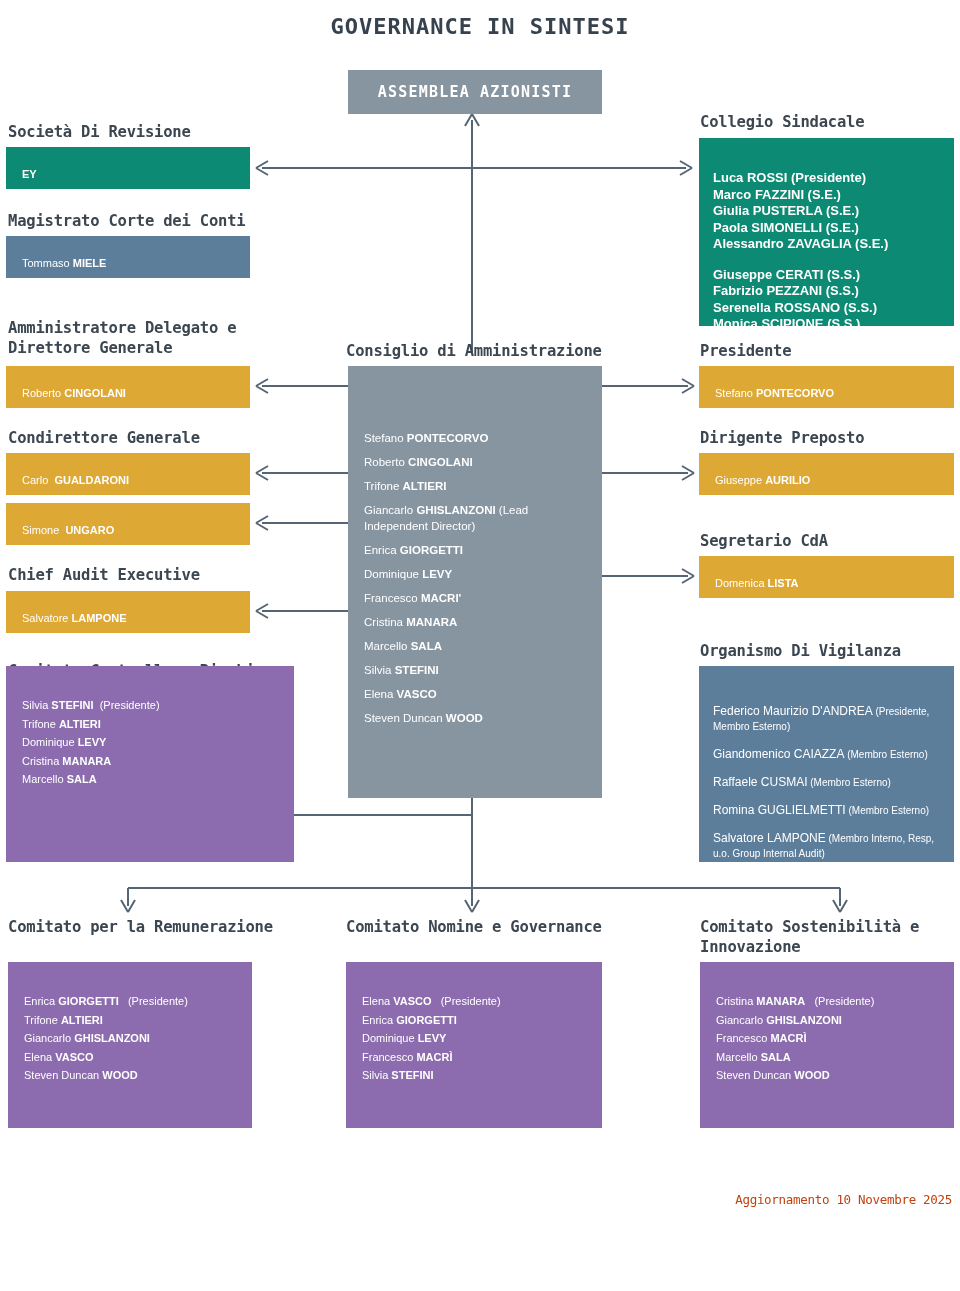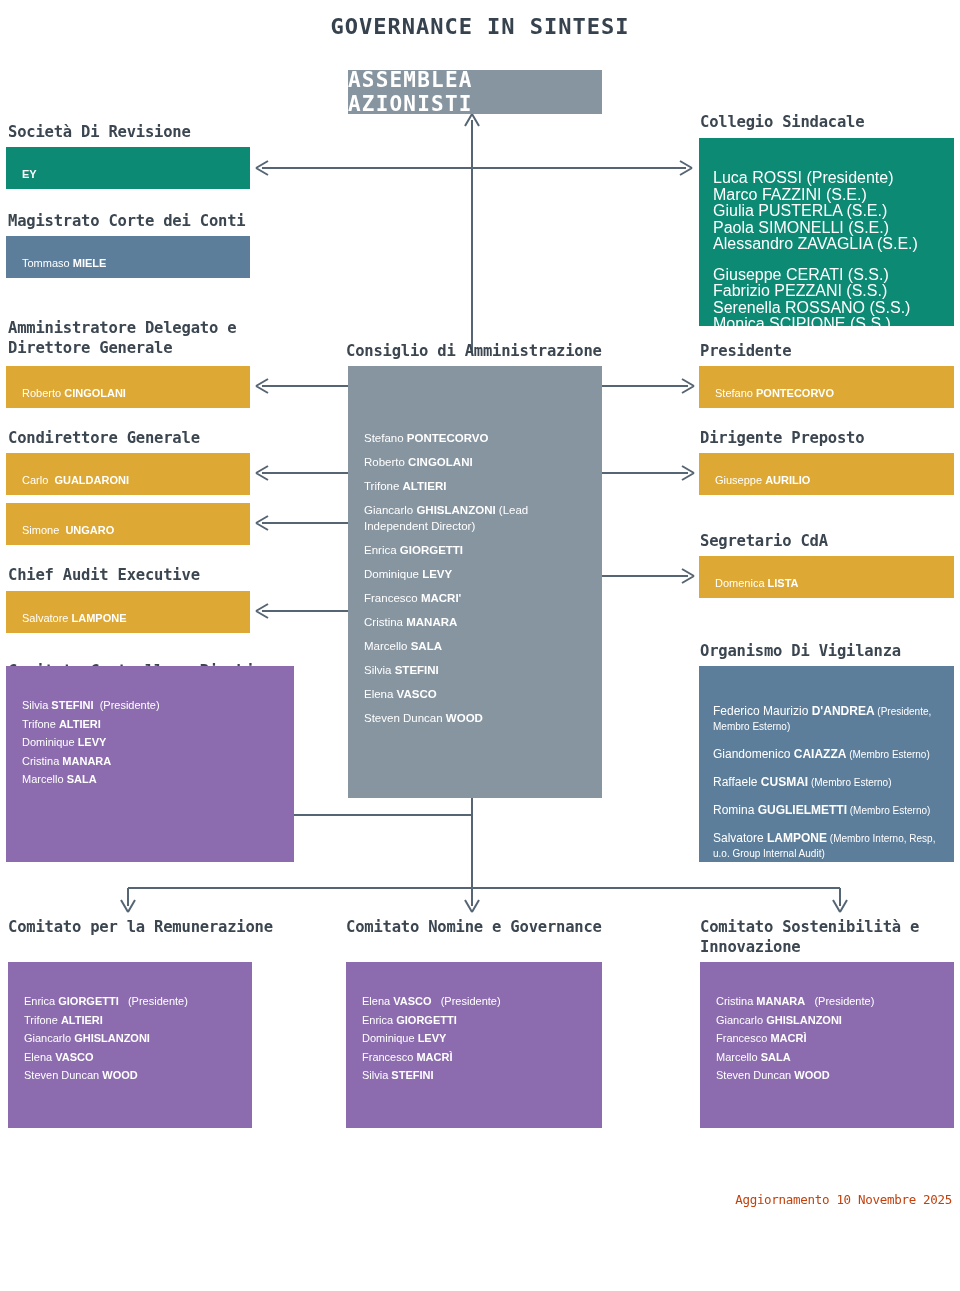--- a/index.html
+++ b/index.html
@@ -32,41 +32,41 @@
   
   .box{position:absolute;box-sizing:border-box;color:#ffffff;}
   .nm{font-size:11.5px;line-height:18.5px;color:#fff;white-space:pre;}
   .nm b{font-weight:bold;}
   .nm .fn{font-weight:normal;}
 
   .assemblea{
     background:#8795a1;
     display:flex;align-items:center;justify-content:center;
     font-family:"DejaVu Sans Mono","Liberation Mono",monospace;
-    font-size:21px;font-weight:bold;letter-spacing:1.2px;color:#ffffff;
+    font-size:15px;font-weight:bold;letter-spacing:1.2px;color:#ffffff;
   }
   .teal{background:#0d8a74;}
   .slate{background:#5d7e9b;}
   .gold{background:#dda833;}
   .grey{background:#8795a1;}
   .purple{background:#8c6cae;}
 
   
   .cda-list{position:absolute;left:16px;top:64px;right:12px;}
   .cda-list .nm{font-size:11.5px;line-height:16px;margin-bottom:8px;white-space:normal;}
 
   
   .col-list{position:absolute;left:14px;top:32px;right:8px;}
-  .col-list .nm{font-size:16px;line-height:16.5px;font-weight:normal;white-space:pre;}
+  .col-list .nm{font-size:13px;line-height:16.5px;font-weight:bold;white-space:pre;}
   .col-gap{height:14px;}
 
   
   .odv-list{position:absolute;left:14px;top:38px;right:10px;}
   .odv-list .row{font-size:12px;line-height:15px;margin-bottom:13px;color:#fff;font-weight:normal;}
-  .odv-list .row b{font-weight:bold;}
+  .odv-list .row b{font-weight:normal;}
   .odv-list .row .par{font-size:10px;}
 
   
   .cm-list{position:absolute;left:16px;top:30px;right:8px;}
   .cm-list .nm{font-size:11px;line-height:18.5px;font-weight:normal;}
 
   .simple-list{position:absolute;left:16px;top:18px;right:8px;}
   .simple-list .nm{font-size:11px;line-height:18.5px;}
 
   svg.conn{position:absolute;left:0;top:0;width:960px;height:1291px;pointer-events:none;}

